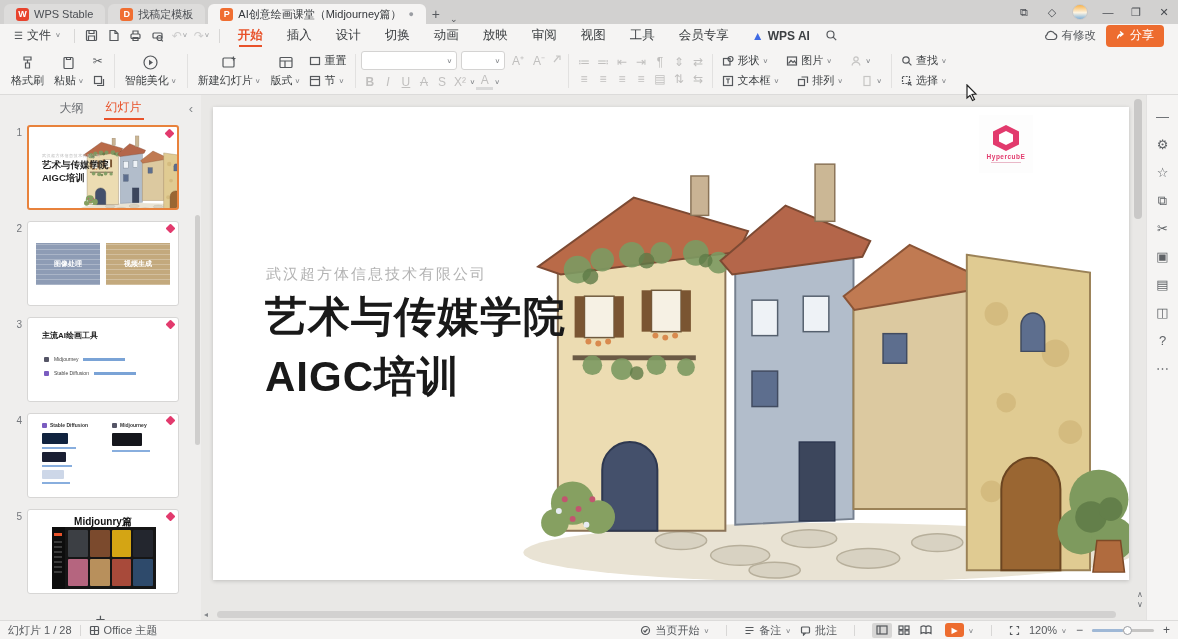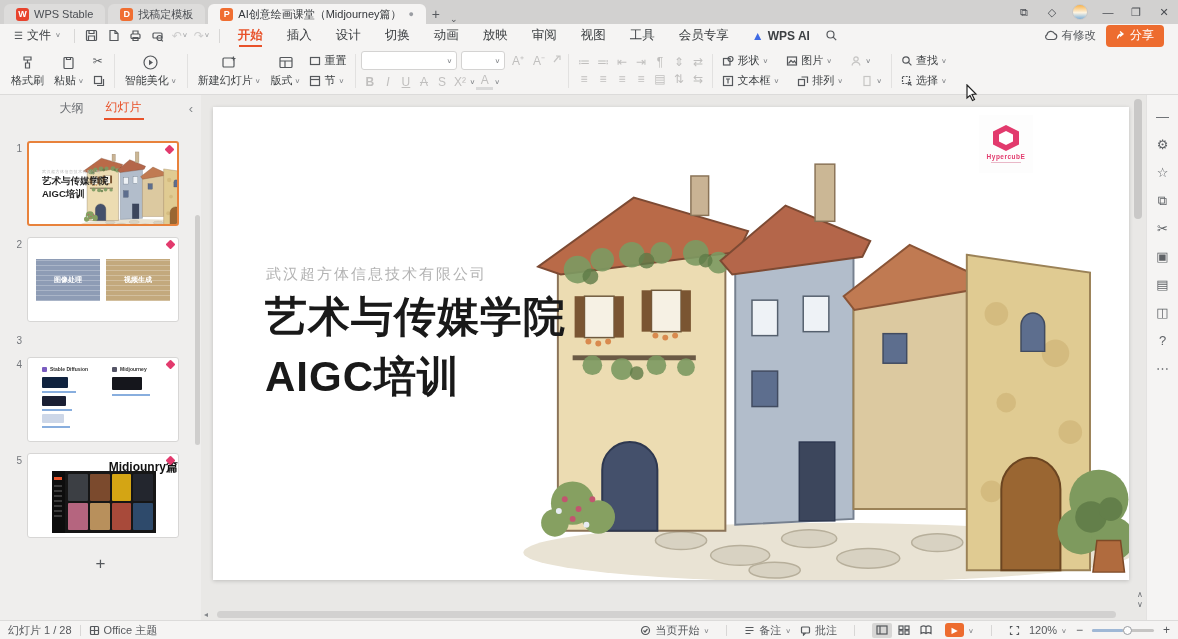--- a/index.html
+++ b/index.html
@@ -53,21 +53,21 @@
   .fmt-letter { width:17px; text-align:center; font-size:12px; color:#c0bfbe; }
   .fmt-letter.b { font-weight:bold; } .fmt-letter.i { font-style:italic; } .fmt-letter.u { text-decoration:underline; }
   .fmt-letter.s { text-decoration:line-through; }
   .para-ico { width:19px; text-align:center; font-size:12px; color:#c0bfbe; }
   .tb-mini.dis, .tb-big.dis { color:#c0bfbe; } .tb-mini.dis .mico, .tb-big.dis .bico { color:#c6c5c4; }
 
   
   .body { flex:1 1 auto; display:flex; min-height:0; }
 
   
-  .sidebar { width:201px; background:#efeeed; display:flex; flex-direction:column; position:relative; flex:0 0 auto;gap:16px; }
+  .sidebar { width:201px; background:#efeeed; display:flex; flex-direction:column; position:relative; flex:0 0 auto; }
   .sb-head { height:26px; display:flex; align-items:center; justify-content:center; gap:18px; font-size:12px; color:#6b6e73; position:relative; flex:0 0 auto; }
   .sb-tab { padding:2px 2px; }
   .sb-tab.active { color:#e8522a; border-bottom:2px solid #e8522a; }
   .sb-collapse { position:absolute; right:8px; color:#85888c; font-size:13px; }
   .sb-scroll { flex:1; overflow:hidden; position:relative; padding-top:4px; }
   .thumb-row { display:flex; margin:0 0 11px 6px; }
   .thumb-num { width:16px; font-size:10px; color:#74777c; text-align:right; margin-right:5px; padding-top:2px; }
   .thumb { width:152px; height:85px; background:#fff; border:1px solid #d7d6d5; border-radius:3px; position:relative; overflow:hidden; }
   .thumb.selected { border:2px solid #e8823c; }
   .mini-logo { position:absolute; top:3px; right:4px; width:7px; height:7px; background:#e23a6d; border-radius:1px; transform:rotate(45deg); }
@@ -77,21 +77,21 @@
   .cloud { width:64px; height:42px; display:flex; align-items:center; justify-content:center; color:#fff; font-size:7px; font-weight:bold; background-image:repeating-linear-gradient(0deg, rgba(255,255,255,.25) 0 1px, transparent 1px 5px); }
   .cloud.blue { background-color:#8e9cb5; }
   .cloud.tan { background-color:#c3a97d; }
   .t3-title { position:absolute; left:14px; top:12px; font-size:8px; font-weight:bold; color:#222; }
   .t3-row { position:absolute; left:16px; display:flex; align-items:center; gap:5px; font-size:5px; color:#444; }
   .t3-ico { width:5px; height:5px; background:#556; border-radius:1px; flex:0 0 auto; }
   .t3-link { width:42px; height:3px; background:#7aa3d6; border-bottom:1px solid #7aa3d6; }
   .t4-col { position:absolute; top:8px; font-size:5px; color:#333; font-weight:bold; display:flex; align-items:center; gap:3px; }
   .shot { position:absolute; border-radius:1px; }
   .linkline { position:absolute; height:2px; background:#88aede; }
-  .t5-title { position:absolute; top:5px; left:0; right:0; text-align:right; font-size:12px; font-weight:bold; color:#111; }
+  .t5-title { position:absolute; top:5px; left:0; right:0; text-align:center; font-size:10px; font-weight:bold; color:#111; }
   .t5-img { position:absolute; left:24px; top:17px; width:104px; height:62px; background:#161616; display:flex; }
   .t5-nav { width:13px; background:#0d0d0d; position:relative; }
   .t5-nav::before { content:""; position:absolute; left:2px; top:6px; width:8px; height:3px; background:#e8522a; }
   .t5-nav::after { content:""; position:absolute; left:2px; top:12px; width:8px; height:34px; background-image:repeating-linear-gradient(0deg,#3a3a3a 0 2px, transparent 2px 5px); }
   .t5-grid { flex:1; display:grid; grid-template-columns:repeat(4,1fr); grid-template-rows:repeat(2,1fr); gap:2px; padding:3px; }
   .t5-grid div { border-radius:1px; }
   .sb-add { height:30px; display:flex; align-items:center; justify-content:center; font-size:17px; color:#55585c; flex:0 0 auto; }
   .sb-scrollbar { position:absolute; right:1px; top:120px; width:5px; height:230px; background:#cfcecd; border-radius:3px; }
 
   
@@ -601,20 +601,34 @@
             <div class="t2-wrap">
               <div class="cloud blue">图像处理</div>
               <div class="cloud tan">视频生成</div>
             </div>
             <div class="mini-logo"></div>
           </div>
         </div>
 
         <div class="thumb-row">
           <div class="thumb-num">3</div>
+          <div class="thumb">
+            <div class="t3-title">主流AI绘画工具</div>
+            <div class="t3-row" style="top:38px;">
+                <span class="t3-ico"></span>
+                <span>Midjourney</span>
+                <span class="t3-link"></span>
+              </div>
+            <div class="t3-row" style="top:52px;">
+                <span class="t3-ico" style="background:#7a5cc0"></span>
+                <span>Stable Diffusion</span>
+                <span class="t3-link"></span>
+              </div>
+            <div class="mini-logo"></div>
+          </div>
         </div>
 
         <div class="thumb-row">
           <div class="thumb-num">4</div>
           <div class="thumb">
             <div class="t4-col" style="left:14px;">
                 <span class="t3-ico" style="background:#7a5cc0"></span>
                 <span>Stable Diffusion</span>
               </div>
             <div class="t4-col" style="left:84px;">

